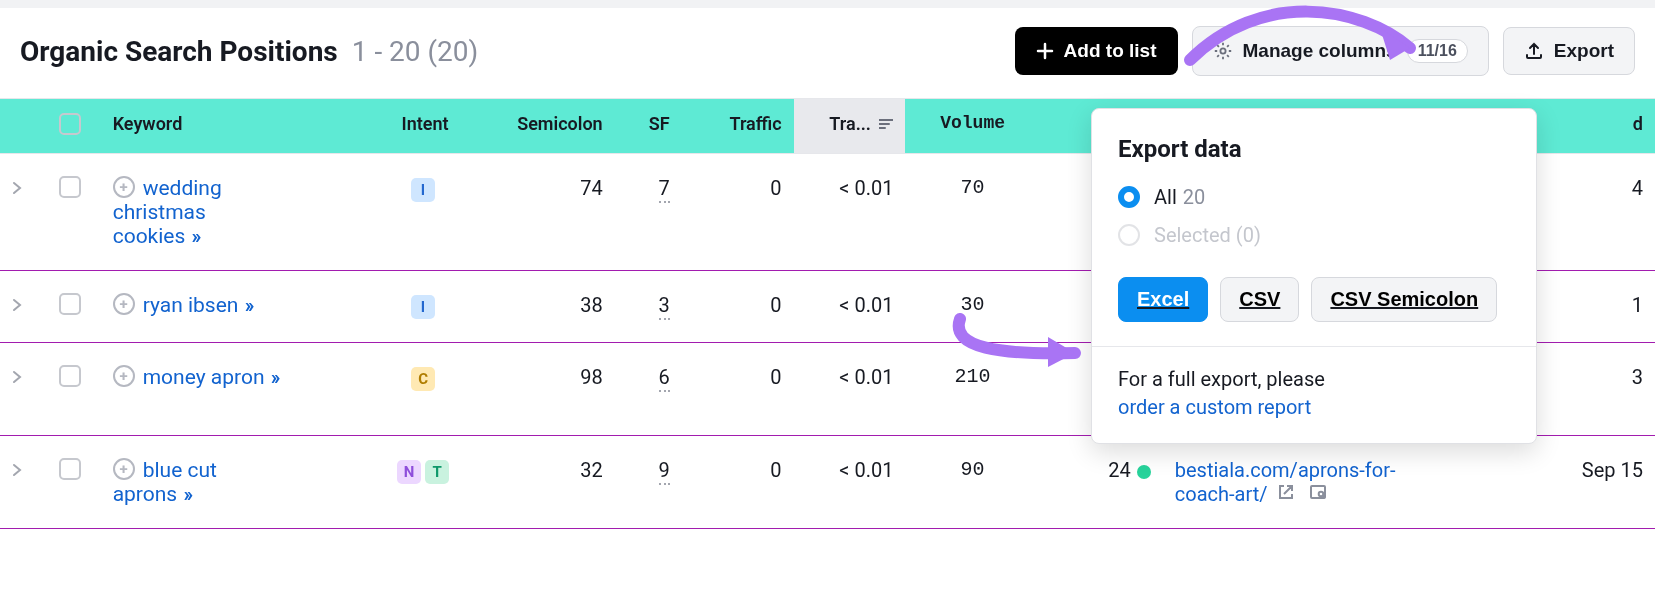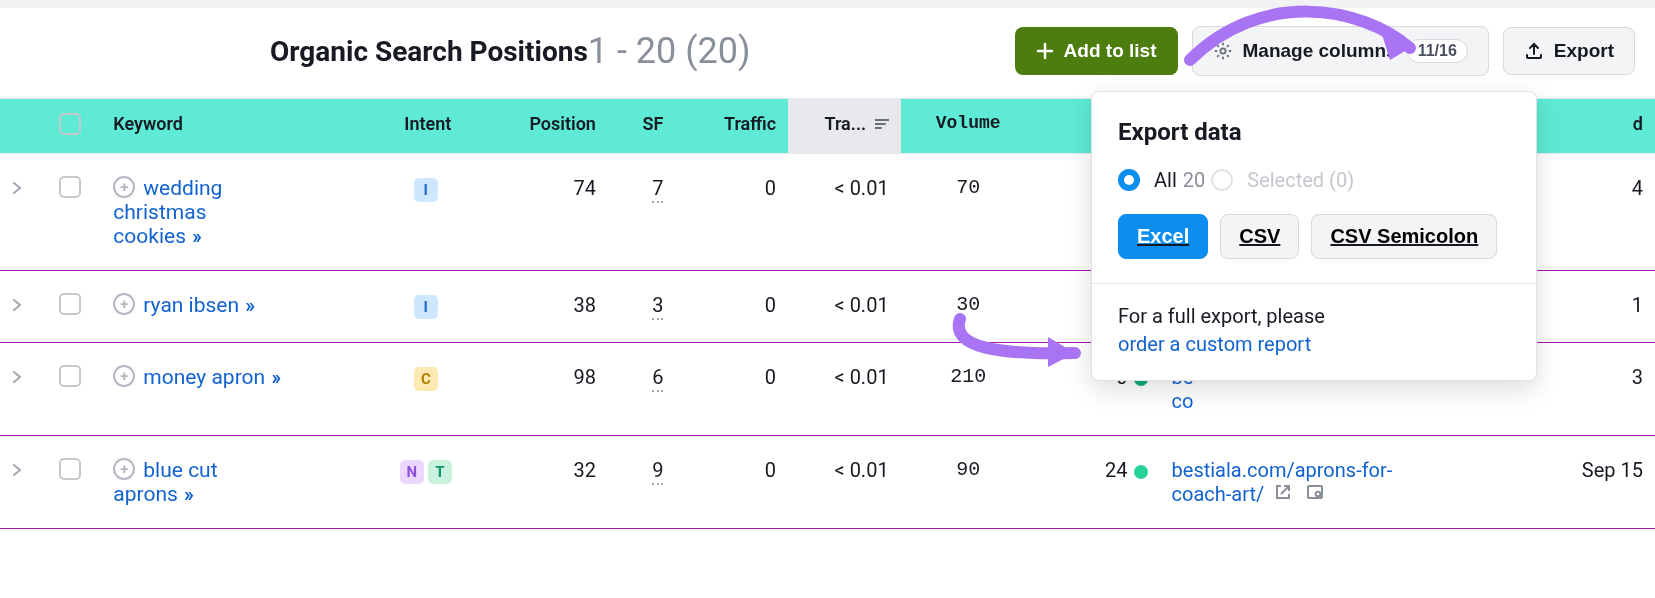--- a/index.html
+++ b/index.html
@@ -15,45 +15,45 @@
 
 .topbar { background: #f1f2f4; height: 8px; }
 
 .header {
   display: flex;
   align-items: center;
   padding: 18px 20px 22px 20px;
   gap: 14px;
 }
 
-.title-wrap { display: flex; align-items: center; flex: 1; justify-content: center; }
+.title-wrap { display: flex; align-items: center; gap: 14px; flex: 1; }
 .title {
   font-size: 28px;
   font-weight: 700;
 }
 .subtitle {
-  font-size: 36px;
+  font-size: 28px;
   font-weight: 400;
   color: #8a8f9c;
 }
 
 .btn {
   display: inline-flex;
   align-items: center;
   gap: 10px;
   border-radius: 8px;
   font-weight: 600;
   font-size: 19px;
   padding: 12px 20px;
   cursor: pointer;
   border: 1px solid transparent;
 }
 
 .btn-primary {
-  background: #4d7c0f;
+  background: #000000;
   color: #fff;
 }
 
 .btn-light {
   background: #f3f4f6;
   color: #171a22;
   border: 1px solid #d6d8dd;
 }
 
 .pill {
@@ -145,32 +145,32 @@
 .num { text-align: right; }
 .underline-dotted { border-bottom: 2px dotted #a3a6af; padding-bottom: 1px; }
 
 .kd-dot { display: inline-block; width: 14px; height: 14px; border-radius: 50%; margin-left: 6px; vertical-align: middle; }
 
 .url-link { color: #1263cf; text-decoration: none; font-size: 20px; }
 
 
 .export-pop {
   position: absolute;
-  top: 91px;
+  top: 108px;
   right: 118px;
   width: 446px;
   background: #fff;
   border: 1px solid #e0e1e5;
   border-radius: 8px;
   box-shadow: 0 8px 26px rgba(0,0,0,0.14);
   padding: 26px 26px 22px 26px;
   z-index: 10;
 }
 .export-title { font-size: 24px; font-weight: 700; margin-bottom: 22px; }
-.radio-group { display: flex; flex-direction: row; gap: 6px; margin-bottom: 22px; }
+.radio-group { display: flex; flex-direction: column; gap: 14px; margin-bottom: 30px; }
 .radio-row { display: flex; align-items: center; gap: 14px; font-size: 20px; }
 .radio {
   width: 22px; height: 22px; border-radius: 50%;
   border: 2px solid #c6c8ce;
   display: inline-flex; align-items: center; justify-content: center;
 }
 .radio.checked { border: 6px solid #0b8ef0; }
 .radio-disabled { opacity: 0.5; }
 .radio-label-muted { color: #8a8f9c; }
 
@@ -253,21 +253,21 @@
   </button>
 </div>
 
 <table class="table">
   <thead>
     <tr class="th-row">
       <th class="th col-expand"></th>
       <th class="th col-check"><span class="chk"></span></th>
       <th class="th col-kw">Keyword</th>
       <th class="th col-intent">Intent</th>
-      <th class="th col-pos num">Position</th>
+      <th class="th col-pos num">Semicolon</th>
       <th class="th col-sf num">SF</th>
       <th class="th col-traf num">Traffic</th>
       <th class="th col-trpct num sorted">
         <span>Tra...</span>
         <span class="sort-icon">
           <svg width="14" height="12" viewBox="0 0 14 12">
               <path d="M0 2h14M0 6h10M0 10h6" stroke="#6b6f7c" stroke-width="2" stroke-linecap="round"></path>
             </svg>
         </span>
       </th>

